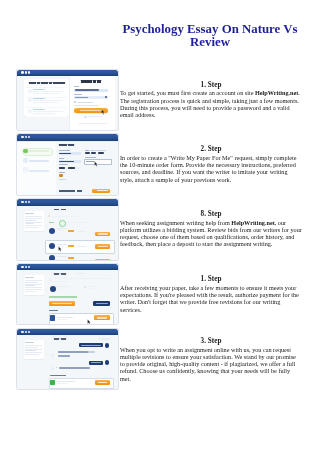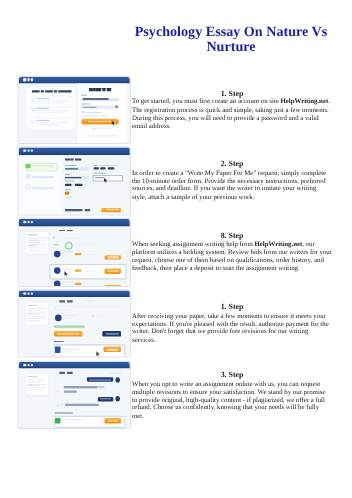--- a/index.html
+++ b/index.html
@@ -26,21 +26,21 @@
   .bar{position:absolute;border-radius:0.8px;}
   .cir{position:absolute;border-radius:50%;}
   .btn{position:absolute;border-radius:2px;}
   .tl{position:absolute;display:flex;align-items:center;}
   .tl i{display:block;height:100%;border-radius:0.2px;}
 </style>
 </head>
 <body>
 
 <div class="page">
-  <div class="title">Psychology Essay On Nature Vs Nurture</div>
+  <div class="title">Psychology Essay On Nature Vs Review</div>
 
   <div class="step" style="top:68.5px">
     <div class="shot">
       <div class="tbar">
         <span class="dot" style="left:4.4px"></span>
         <span class="dot" style="left:7.65px"></span>
         <span class="dot" style="left:11.15px"></span>
       </div>
       <div class="body">
 

